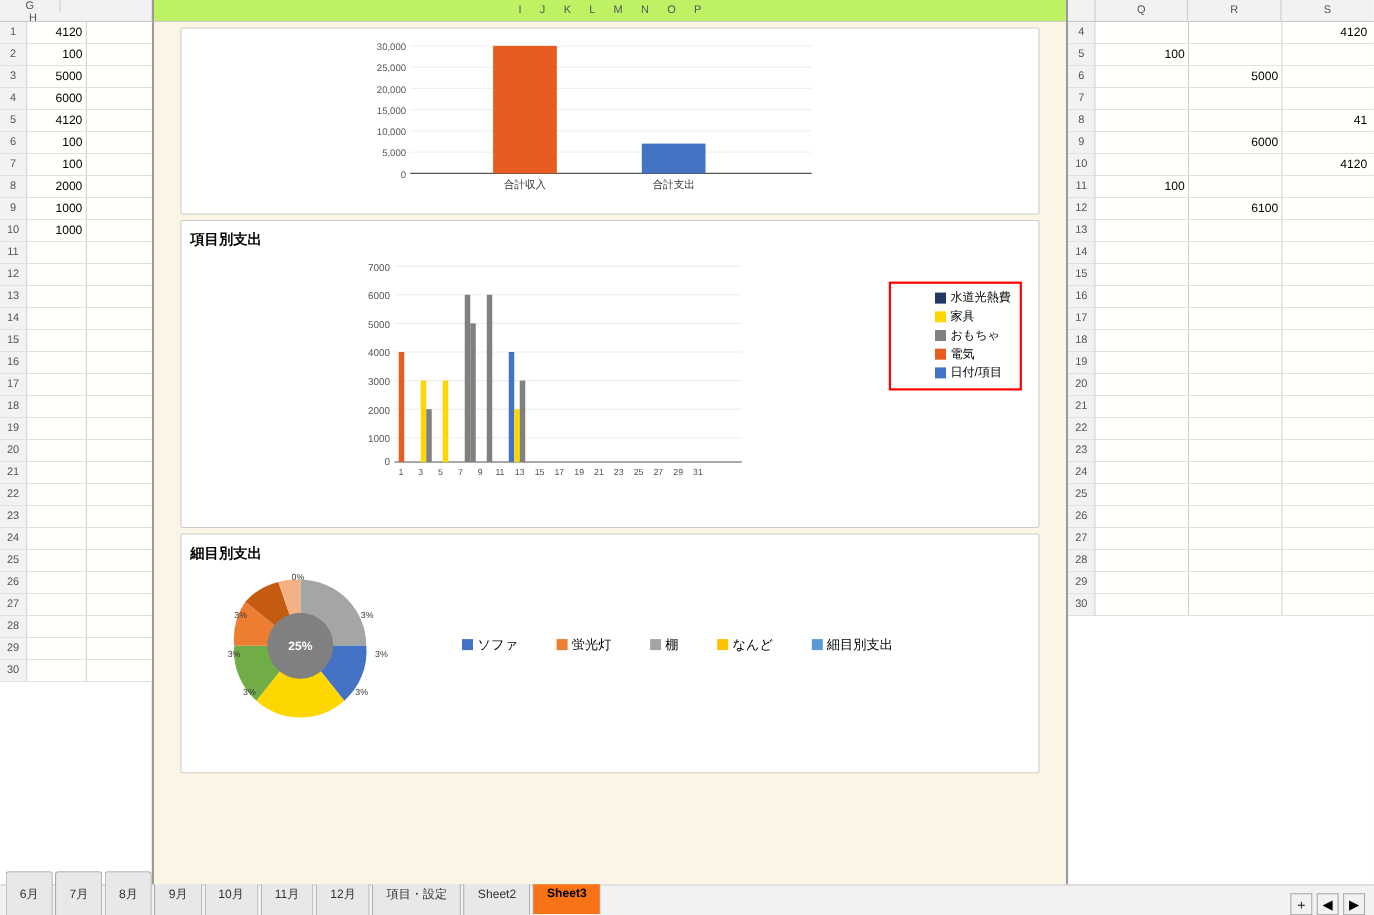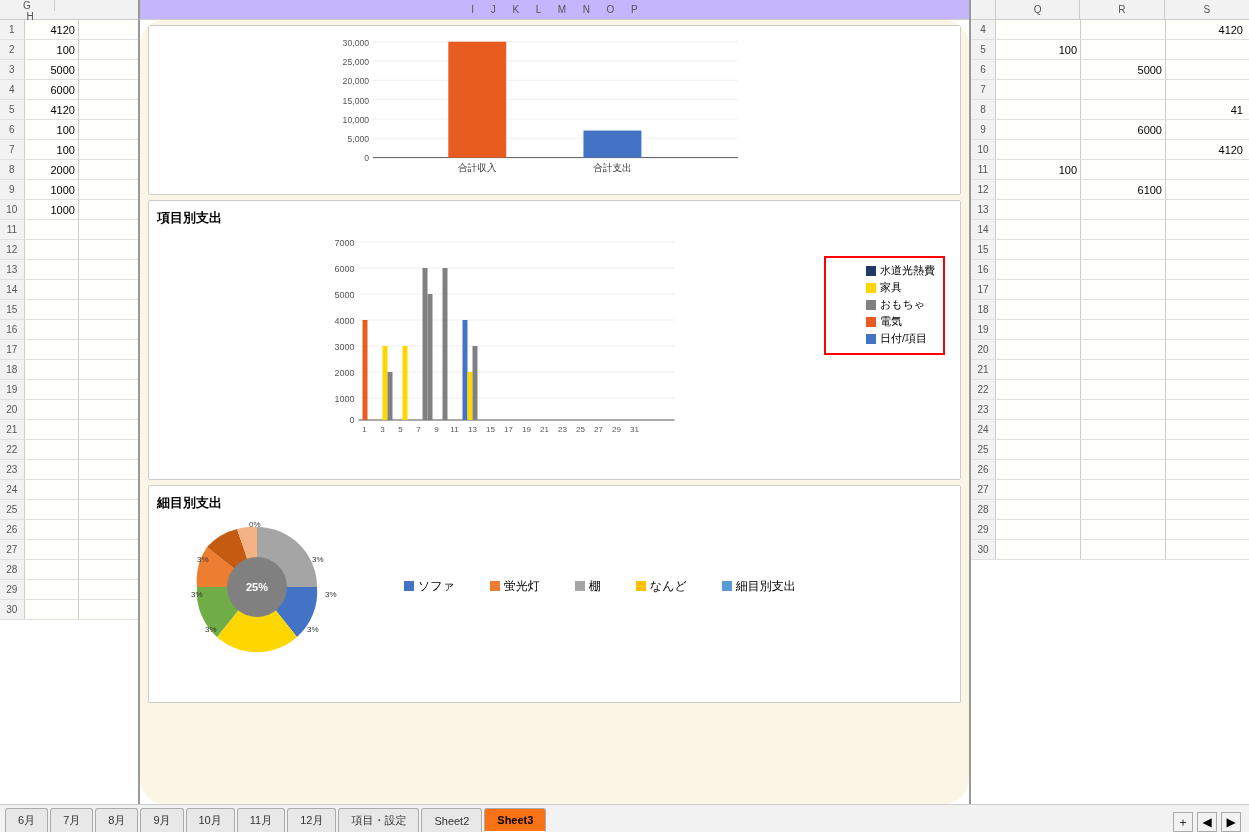--- a/index.html
+++ b/index.html
@@ -84,21 +84,21 @@
       height: 28px;
       background: #f2f2f2;
       border-top: 1px solid #ccc;
       display: flex;
       align-items: flex-end;
       padding-left: 5px;
       gap: 2px;
     }
 
     .tab {
-      height: 24px;
+      height: 40px;
       padding: 0 12px;
       background: #e8e8e8;
       border: 1px solid #aaa;
       border-bottom: none;
       display: flex;
       align-items: center;
       font-size: 11px;
       color: #333;
       cursor: pointer;
       border-radius: 3px 3px 0 0;
@@ -221,43 +221,42 @@
     .chart-wrapper {
       position: relative;
       flex: 1;
       display: flex;
       flex-direction: column;
     }
 
     .chart-col-hdr {
       display: flex;
       height: 20px;
-      background: #c4b5fd;
+      background: #bef264;
       border-bottom: 1px solid #ccc;
     }
 
     .chart-col-span {
       flex: 1;
       display: flex;
       align-items: center;
       justify-content: center;
       font-size: 10px;
       color: #555;
     }
 
     .charts-content {
       background: #faf5e4;
       flex: 1;
       display: flex;
       flex-direction: column;
-      padding: 5px 8px;
+      padding: 5px 24px;
       gap: 5px;
       overflow: hidden;
       position: relative;
-      border-radius: 25px;
     }
   </style>
 </head>
 <body>
 
 <div class="spreadsheet-container">
   <div class="content-row">
 
     <div class="full-left">
       <div class="full-left col-header-row2" style="display:flex;height:20px;background:#f2f2f2;border-bottom:1px solid #ccc;">

